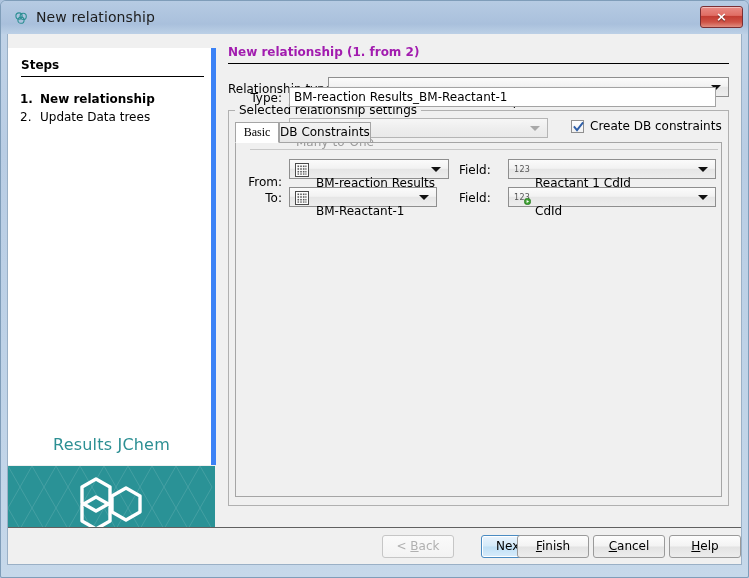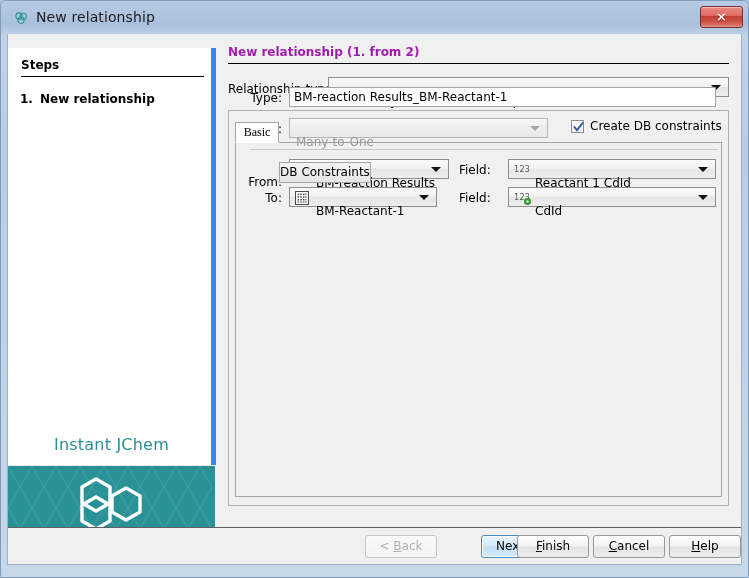--- a/index.html
+++ b/index.html
@@ -268,21 +268,21 @@
     border: 1px solid #a5a5a5;
     border-bottom: 1px solid #ffffff;
     z-index: 3;
   }
   .tab.inactive {
     background: linear-gradient(180deg,#f4f4f4 0%, #e6e6e6 100%);
     border: 1px solid #a5a5a5;
     z-index: 2;
   }
   #tab-basic { left: 0; width: 44px; font-family: Liberation Serif, serif; }
-  #tab-dbc  { left: 44px; width: 92px; margin-top: 40px; }
+  #tab-dbc  { left: 44px; width: 92px; }
 
   
   #tab-panel {
     position: absolute;
     left: 18px; top: 108px;
     width: 487px;
     height: 355px;
     box-sizing: border-box;
     background: #f0f0f0;
     border: 1px solid #a5a5a5;
@@ -404,20 +404,21 @@
     line-height: 21px;
     text-align: center;
     color: #000;
     cursor: pointer;
     white-space: nowrap;
   }
   .btn.disabled {
     color: #b0b0b0;
     border-color: #c6c6c6;
     background: linear-gradient(180deg,#fafafa 0%, #f3f3f3 100%);
+    margin-left: 17px;
   }
   .btn.default {
     border: 1px solid #4a8bc2;
     background: linear-gradient(180deg,#eaf4fd 0%, #d4eaf9 48%, #bfdff5 52%, #d8ecfb 100%);
     box-shadow: inset 0 0 0 1px #ffffff;
   }
   .btn u { text-decoration: underline; }
 
   #btn-back   { left: 357px; width: 72px; }
   #btn-next   { left: 433px; width: 72px; margin-left: 40px; }
@@ -449,22 +450,25 @@
 
   <div id="client">
 
     <div id="steps-panel">
       <div id="steps-title">Steps</div>
       <div id="steps-underline"></div>
 
       <div class="step-row current" style="top:44px;">
         <span class="step-num">1.</span><span>New relationship</span>
       </div>
-
-      <div id="logo-caption">Instant JChem</div>
+      <div class="step-row" style="top:62px;">
+        <span class="step-num">2.</span><span>Update Data trees</span>
+      </div>
+
+      <div id="logo-caption">Results JChem</div>
 
       <div id="logo-panel">
         <svg id="logo-pattern" width="207" height="75" viewBox="0 0 207 75" preserveAspectRatio="none">
           <g stroke="#ffffff" stroke-width="0.8" fill="none" opacity="0.55">
             <path d="M0 0 L12 21 L24 0 L36 21 L48 0 L60 21 L72 0 L84 21 L96 0 L108 21 L120 0 L132 21 L144 0 L156 21 L168 0 L180 21 L192 0 L204 21"></path>
             <path d="M0 42 L12 21 L24 42 L36 21 L48 42 L60 21 L72 42 L84 21 L96 42 L108 21 L120 42 L132 21 L144 42 L156 21 L168 42 L180 21 L192 42 L204 21"></path>
             <path d="M0 42 L12 63 L24 42 L36 63 L48 42 L60 63 L72 42 L84 63 L96 42 L108 63 L120 42 L132 63 L144 42 L156 63 L168 42 L180 63 L192 42 L204 63"></path>
             <path d="M0 84 L12 63 L24 84 L36 63 L48 84 L60 63 L72 84 L84 63 L96 84 L108 63 L120 84 L132 63 L144 84 L156 63 L168 84 L180 63 L192 84 L204 63"></path>
           </g>
         </svg>
@@ -482,20 +486,21 @@
       <div id="page-title">New relationship (1. from 2)</div>
       <div id="page-title-underline"></div>
 
       <div id="rel-type-label">Relationship type:</div>
       <div class="combo" id="rel-type-combo">
         <span class="combo-text">New Many-to-One Relationship</span>
         <span class="arrow"></span>
       </div>
 
       <div id="group-box"></div>
+      <div id="group-legend">Selected relationship settings</div>
 
       <div id="tab-panel"></div>
 
       <div id="tabs">
         <div class="tab active" id="tab-basic">Basic</div>
         <div class="tab inactive" id="tab-dbc">DB Constraints</div>
       </div>
     </div>
 
     <div class="field-label" id="name-label">Type:</div>

